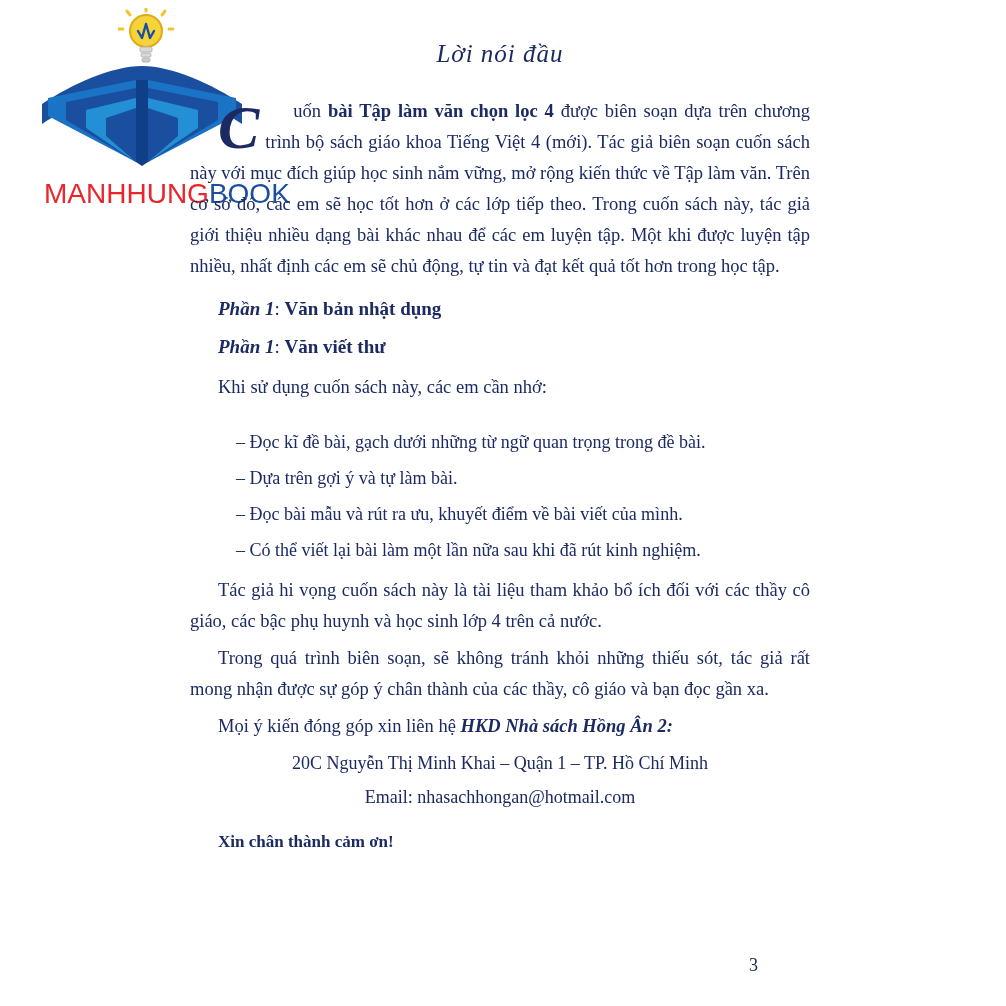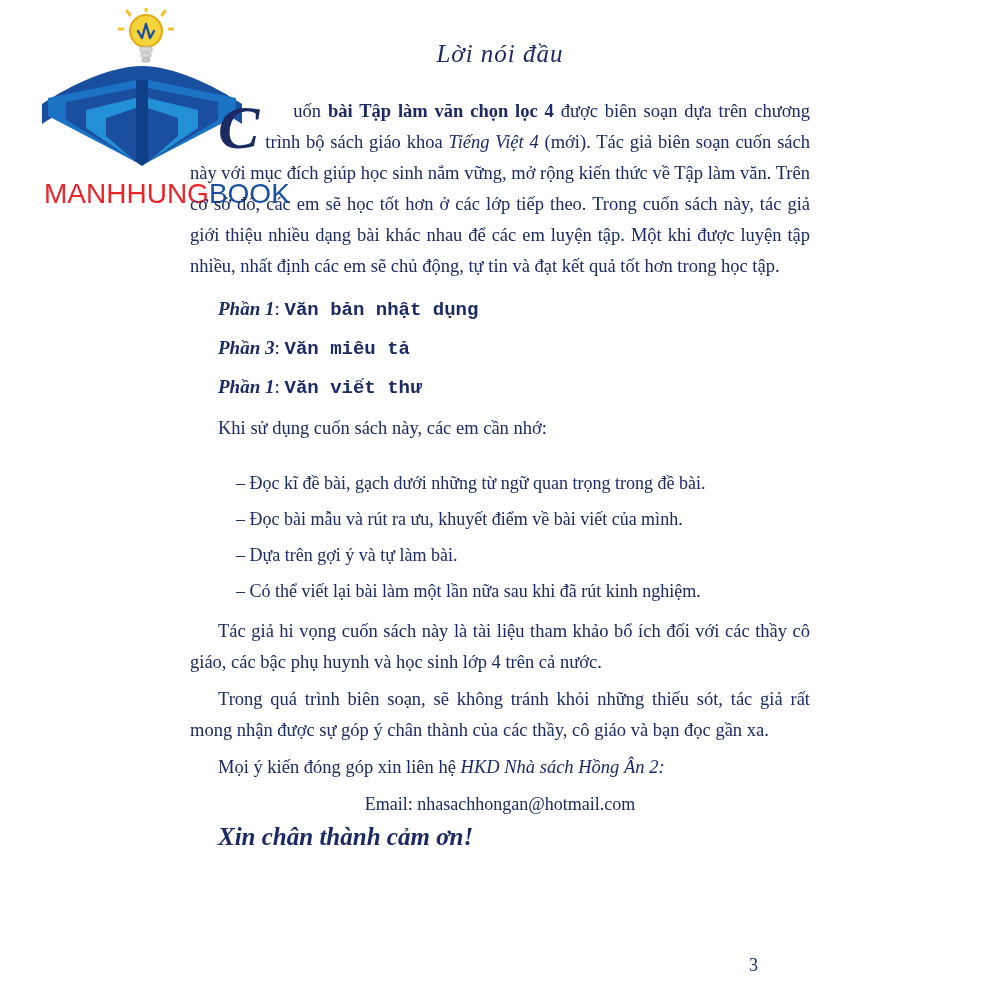--- a/index.html
+++ b/index.html
@@ -105,43 +105,42 @@
     float: left;
     font-family: "Liberation Serif", serif;
     font-weight: bold;
     font-style: italic;
     font-size: 62px;
     line-height: 50px;
     padding: 6px 6px 0 0;
     color: #1b2a63;
   }
   .b { font-weight: bold; }
-  .i { font-style: italic; }
-  .bi { font-weight: normal; font-style: italic; margin-top: 31px; }
+  .i { }
+  .bi { font-weight: bold; font-style: italic; margin-top: 31px; }
 
   ul.part-list {
     list-style: none;
     margin: 12px 0 10px 0;
     padding: 0;
   }
   ul.part-list li {
     font-size: 19px;
     line-height: 30px;
     margin: 0 0 8px 0;
     padding-left: 28px;
     color: #1b2a63;
   }
   ul.part-list li .lbl {
     font-weight: bold;
     font-style: italic;
     text-align: right;
   }
   ul.part-list li .txt {
     font-weight: bold;
-    font-family: Liberation Mono, monospace;
   }
 
   ul.notes {
     list-style: none;
     margin: 24px 0 10px 0;
     padding: 0;
     font-family: "Liberation Sans", sans-serif;
   }
   ul.notes li {
     font-family: "Liberation Serif", serif;
@@ -154,25 +153,24 @@
 
   p.center-line {
     margin: 0 0 4px 0;
     text-align: center;
     font-size: 18px;
     line-height: 30px;
     color: #1b2a63;
   }
 
   p.thanks {
-    margin: 4px 0 0 0;
+    margin: 20px 0 0 0;
     text-indent: 28px;
-    font-style: italic;
-    font-weight: bold;
-    font-size: 25px;
+    font-weight: bold;
+    font-size: 17px;
     color: #1b2a63;
   }
 
   #page-number {
     position: absolute;
     right: 205px;
     top: 955px;
     font-size: 18px;
     color: #1b2a63;
     font-family: "Liberation Serif", serif;
@@ -228,39 +226,39 @@
 
     <h1 id="doc-title">Lời nói đầu</h1>
 
     <p class="para drop-wrap">
       <span class="dropcap">C</span><span>uốn </span><span class="b">bài Tập làm văn chọn lọc 4</span><span> được biên soạn dựa trên chương trình bộ sách giáo khoa </span><span class="i">Tiếng Việt 4</span><span> (mới). Tác giả biên soạn cuốn sách này với mục đích giúp học sinh nắm vững, mở rộng kiến thức về Tập làm văn. Trên cơ sở đó, các em sẽ học tốt hơn ở các lớp tiếp theo. Trong cuốn sách này, tác giả giới thiệu nhiều dạng bài khác nhau để các em luyện tập. Một khi được luyện tập nhiều, nhất định các em sẽ chủ động, tự tin và đạt kết quả tốt hơn trong học tập.</span>
     </p>
 
 
     <ul class="part-list">
       <li><span class="lbl">Phần 1</span><span>: </span><span class="txt">Văn bản nhật dụng</span></li>
-      <li><span class="lbl">Phần 3</span><span>: </span><span class="txt">Văn miêu tả</span></li>
       <li><span class="lbl">Phần 1</span><span>: </span><span class="txt">Văn viết thư</span></li>
     </ul>
 
     <p class="para">Khi sử dụng cuốn sách này, các em cần nhớ:</p>
 
     <ul class="notes">
       <li>– Đọc kĩ đề bài, gạch dưới những từ ngữ quan trọng trong đề bài.</li>
+      <li>– Dựa trên gợi ý và tự làm bài.</li>
       <li>– Đọc bài mẫu và rút ra ưu, khuyết điểm về bài viết của mình.</li>
-      <li>– Dựa trên gợi ý và tự làm bài.</li>
       <li>– Có thể viết lại bài làm một lần nữa sau khi đã rút kinh nghiệm.</li>
     </ul>
 
     <p class="para">Tác giả hi vọng cuốn sách này là tài liệu tham khảo bổ ích đối với các thầy cô giáo, các bậc phụ huynh và học sinh lớp 4 trên cả nước.</p>
 
     <p class="para">Trong quá trình biên soạn, sẽ không tránh khỏi những thiếu sót, tác giả rất mong nhận được sự góp ý chân thành của các thầy, cô giáo và bạn đọc gần xa.</p>
 
     <p class="para"><span>Mọi ý kiến đóng góp xin liên hệ </span><span class="bi">HKD Nhà sách Hồng Ân 2:</span></p>
 
+    <p class="center-line">20C Nguyễn Thị Minh Khai – Quận 1 – TP. Hồ Chí Minh</p>
     <p class="center-line">Email: nhasachhongan@hotmail.com</p>
 
     <p class="thanks">Xin chân thành cảm ơn!</p>
 
   </div>
 
   <div id="page-number">3</div>
 </div>
 
 </body></html>

